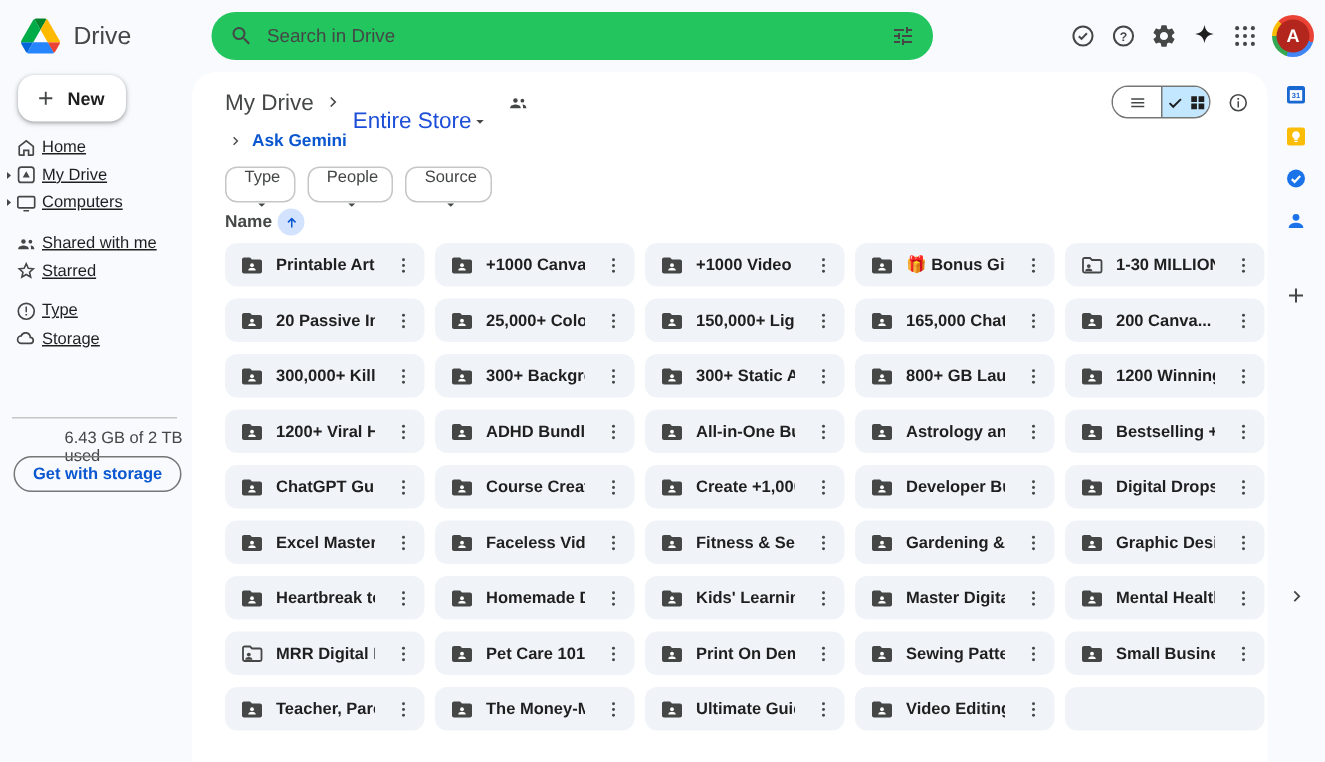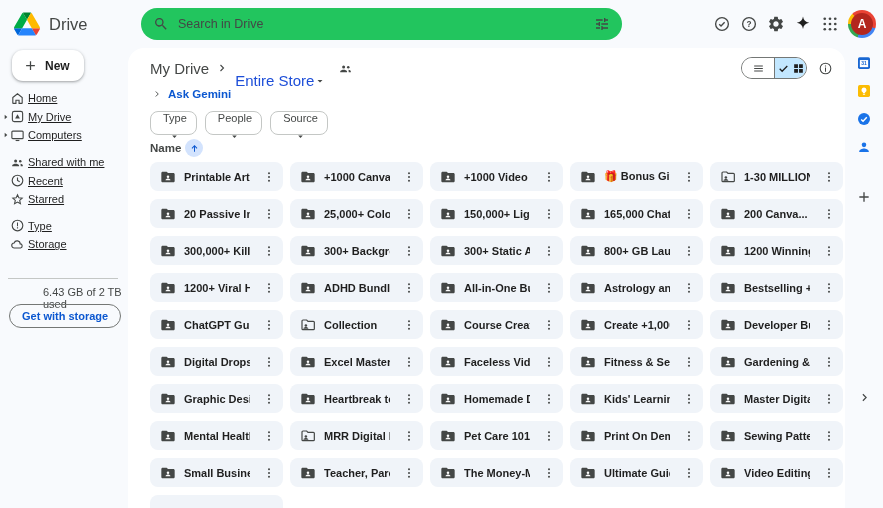--- a/index.html
+++ b/index.html
@@ -247,29 +247,20 @@
               <circle cx="9" cy="9.5" r="2.4"></circle>
               <path d="M3.5 16.8c0-2 3.7-3 5.5-3s5.5 1 5.5 3v1H3.5z"></path>
               <circle cx="16.4" cy="9.8" r="2"></circle>
               <path d="M16.6 13.9c1.8.3 3.9 1.2 3.9 2.9v1h-3.4v-1c0-1.1-.2-2.1-.5-2.9z"></path>
             </svg>
           </span>
           <span>Shared with me</span>
         </div>
         <div class="nav-item">
           <span class="ic nicon">
-            <svg viewBox="0 0 24 24" fill="none" stroke="#444746" stroke-width="1.8">
-              <circle cx="12" cy="12" r="8.5"></circle>
-              <path d="M12 7v5l3.5 2"></path>
-            </svg>
-          </span>
-          <span>Recent</span>
-        </div>
-        <div class="nav-item">
-          <span class="ic nicon">
             <svg viewBox="0 0 24 24" fill="none" stroke="#444746" stroke-width="1.7">
               <path d="m12 4.5 2.2 4.9 5.3.5-4 3.6 1.2 5.2L12 16l-4.7 2.7 1.2-5.2-4-3.6 5.3-.5z"></path>
             </svg>
           </span>
           <span>Starred</span>
         </div>
       </div>
       <div class="nav-group">
         <div class="nav-item">
           <span class="ic nicon">
@@ -793,39 +784,20 @@
               <circle cx="12" cy="5.5" r="1.7"></circle>
               <circle cx="12" cy="12" r="1.7"></circle>
               <circle cx="12" cy="18.5" r="1.7"></circle>
             </svg>
           </span>
         </button>
       </div>
       <div class="tile">
         <span class="ic ficon">
           <svg viewBox="0 0 24 24">
-            <path d="M20 6.5h-8l-2-2H4.5c-.8 0-1.5.7-1.5 1.5v11.5c0 .8.7 1.5 1.5 1.5H20c.8 0 1.5-.7 1.5-1.5V8c0-.8-.7-1.5-1.5-1.5z" fill="none" stroke="#444746" stroke-width="1.8"></path>
-            <circle cx="8.8" cy="12.6" r="1.9" fill="#444746"></circle>
-            <path d="M5.2 17.4c0-1.5 2.3-2.3 3.6-2.3s3.6.8 3.6 2.3v.4H5.2z" fill="#444746"></path>
-          </svg>
-        </span>
-        <span class="fname">Collection</span>
-        <button class="menu-btn">
-          <span class="ic">
-            <svg viewBox="0 0 24 24" fill="#444746">
-              <circle cx="12" cy="5.5" r="1.7"></circle>
-              <circle cx="12" cy="12" r="1.7"></circle>
-              <circle cx="12" cy="18.5" r="1.7"></circle>
-            </svg>
-          </span>
-        </button>
-      </div>
-      <div class="tile">
-        <span class="ic ficon">
-          <svg viewBox="0 0 24 24">
             <path fill="#444746" d="M20 6h-8l-2-2H4c-1.1 0-2 .9-2 2v12c0 1.1.9 2 2 2h16c1.1 0 2-.9 2-2V8c0-1.1-.9-2-2-2z"></path>
             <circle cx="12" cy="11.7" r="1.9" fill="#fff"></circle>
             <path d="M8.3 16.6c0-1.6 2.4-2.4 3.7-2.4s3.7.8 3.7 2.4v.4H8.3z" fill="#fff"></path>
           </svg>
         </span>
         <span class="fname">Course Creation Kit</span>
         <button class="menu-btn">
           <span class="ic">
             <svg viewBox="0 0 24 24" fill="#444746">
               <circle cx="12" cy="5.5" r="1.7"></circle>

